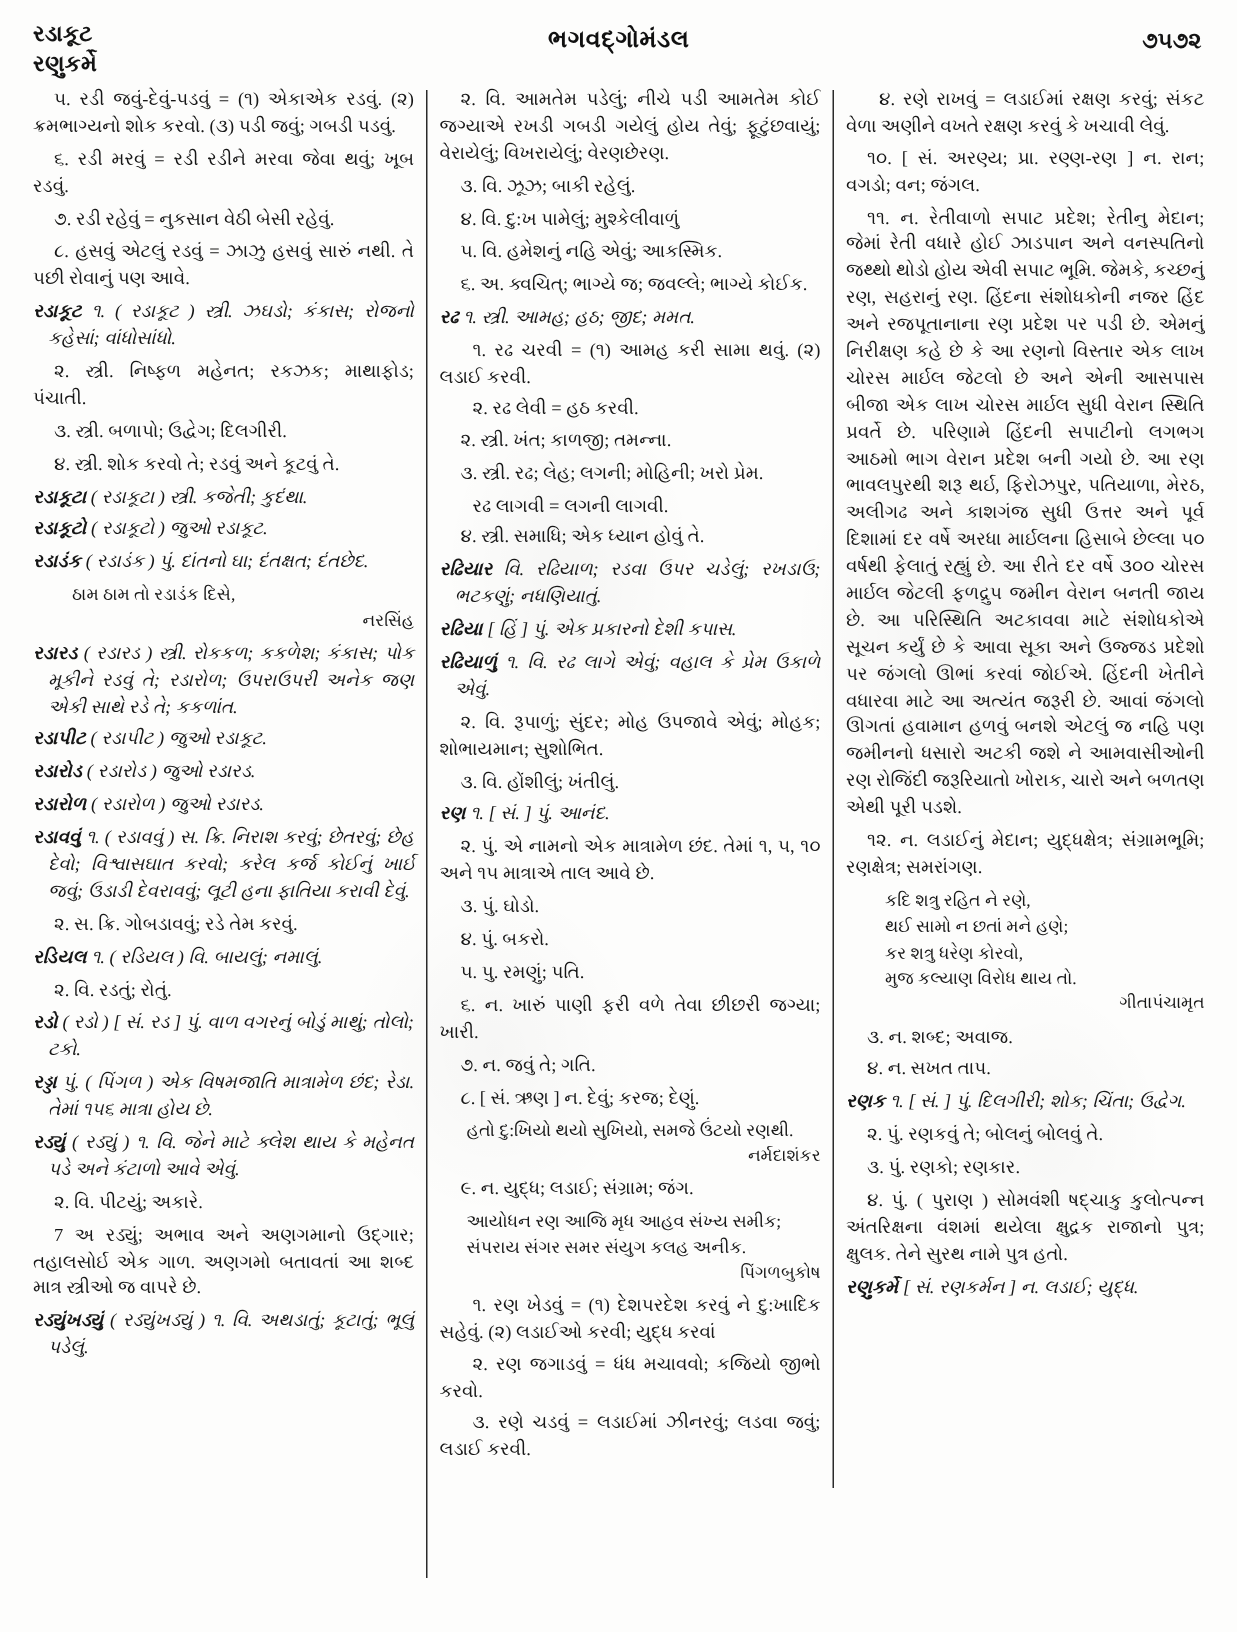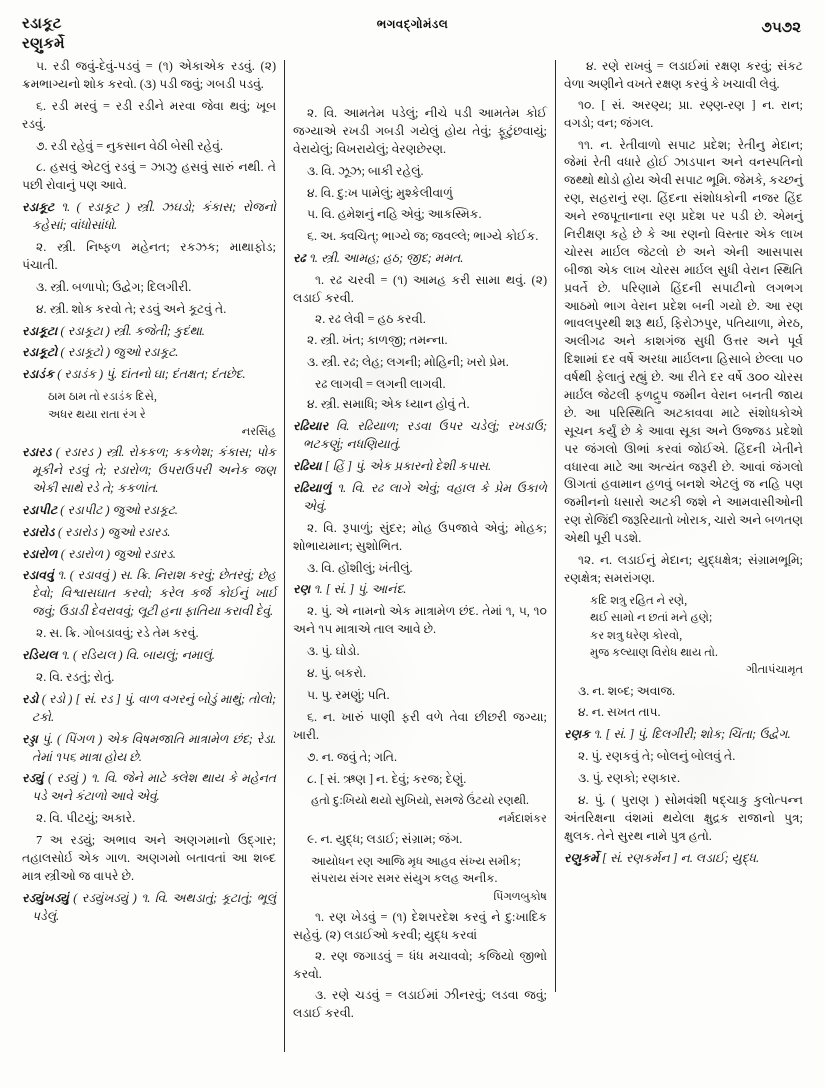--- a/index.html
+++ b/index.html
@@ -40,21 +40,21 @@
     line-height: 1.32;
     color: #141414;
     letter-spacing: 0.2px;
   }
   .runhead div { white-space: nowrap; }
   #book-title {
     position: absolute;
     top: 17px;
     left: 0; right: 0;
     text-align: center;
-    font-size: 12px;
+    font-size: 16px;
     font-weight: 700;
     color: #101010;
     letter-spacing: 0.4px;
   }
   #page-number {
     position: absolute;
     top: 19px;
     right: 24px;
     font-size: 15px;
     font-weight: 700;
@@ -75,21 +75,21 @@
     flex: 1 1 0;
     padding: 0 8px;
     box-sizing: border-box;
     font-size: 12.3px;
     line-height: 1.455;
     color: #161616;
     text-align: justify;
     overflow: hidden;
   }
   .col-1 { flex: 0 0 270px; }
-  .col-2 { flex: 0 0 270px; border-left: none; margin-top: 47px; }
+  .col-2 { flex: 0 0 270px; border-left: none; }
   .col-3 { flex: 1 1 auto; }
   .rule {
     flex: 0 0 1px;
     background: #2a2a2a;
     margin: 2px 0 28px 0;
     align-self: stretch;
   }
   .rule.short { margin-bottom: 88px; }
   .hw {
     font-weight: 700;
@@ -153,21 +153,20 @@
         <div class="para">૮. હસવું એટલું રડવું = ઝાઝુ હસવું સારું નથી. તે પછી રોવાનું પણ આવે.</div>
         <div class="hang"><span class="hw">રડાકૂટ </span><span>૧. ( રડાકૂટ ) સ્ત્રી. ઝઘડો; કંકાસ; રોજનો કહેસાં; વાંધોસાંધો.</span></div>
         <div class="para">૨. સ્ત્રી. નિષ્ફળ મહેનત; રકઝક; માથાફોડ; પંચાતી.</div>
         <div class="para">૩. સ્ત્રી. બળાપો; ઉદ્વેગ; દિલગીરી.</div>
         <div class="para">૪. સ્ત્રી. શોક કરવો તે; રડવું અને કૂટવું તે.</div>
         <div class="hang"><span class="hw">રડાકૂટા </span><span>( રડાકૂટા ) સ્ત્રી. કજેતી; કુદંથા.</span></div>
         <div class="hang"><span class="hw">રડાકૂટો </span><span>( રડાકૂટો ) જુઓ રડાકૂટ.</span></div>
         <div class="hang"><span class="hw">રડાડંક </span><span>( રડાડંક ) પું. દાંતનો ઘા; દંતક્ષત; દંતછેદ.</span></div>
         <div class="verse">
           <div>ઠામ ઠામ તો રડાડંક દિસે,</div>
-          <div>અધર થયા રાતા રંગ રે</div>
           <div class="cite">નરસિંહ</div>
         </div>
         <div class="hang"><span class="hw">રડારડ </span><span>( રડારડ ) સ્ત્રી. રોકકળ; કકળેશ; કંકાસ; પોક મૂકીને રડવું તે; રડારોળ; ઉપરાઉપરી અનેક જણ એકી સાથે રડે તે; કકળાંત.</span></div>
         <div class="hang"><span class="hw">રડાપીટ </span><span>( રડાપીટ ) જુઓ રડાકૂટ.</span></div>
         <div class="hang"><span class="hw">રડારોડ </span><span>( રડારોડ ) જુઓ રડારડ.</span></div>
         <div class="hang"><span class="hw">રડારોળ </span><span>( રડારોળ ) જુઓ રડારડ.</span></div>
         <div class="hang"><span class="hw">રડાવવું </span><span>૧. ( રડાવવું ) સ. ક્રિ. નિરાશ કરવું; છેતરવું; છેહ દેવો; વિશ્વાસઘાત કરવો; કરેલ કર્જ કોઈનું ખાર્ઇ જવું; ઉડાડી દેવરાવવું; લૂટી હના ફાતિયા કરાવી દેવું.</span></div>
         <div class="para">૨. સ. ક્રિ. ગોબડાવવું; રડે તેમ કરવું.</div>
         <div class="hang"><span class="hw">રડિયલ </span><span>૧. ( રડિયલ ) વિ. બાયલું; નમાલું.</span></div>
         <div class="para">૨. વિ. રડતું; રોતું.</div>

